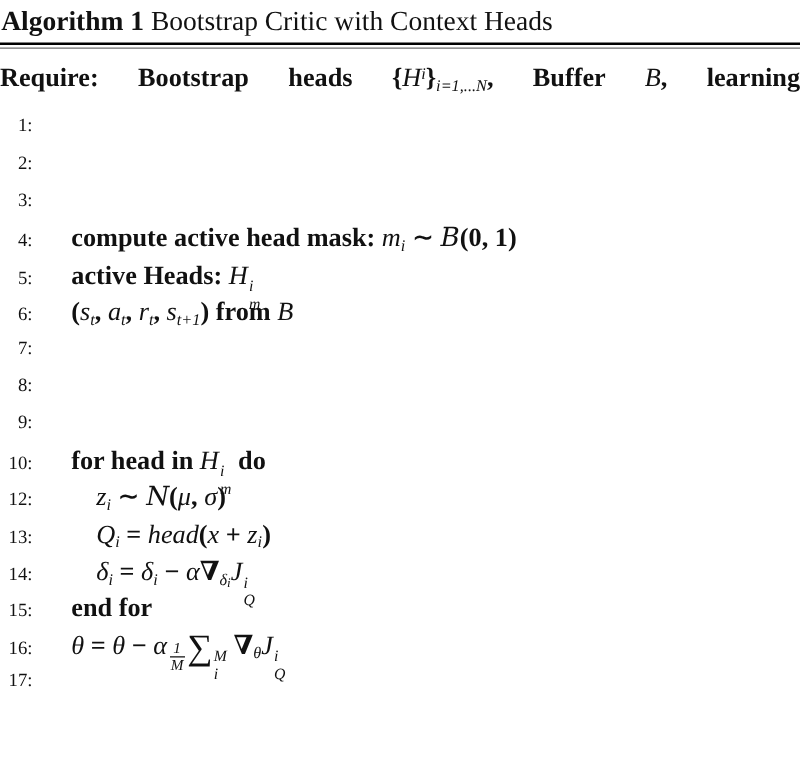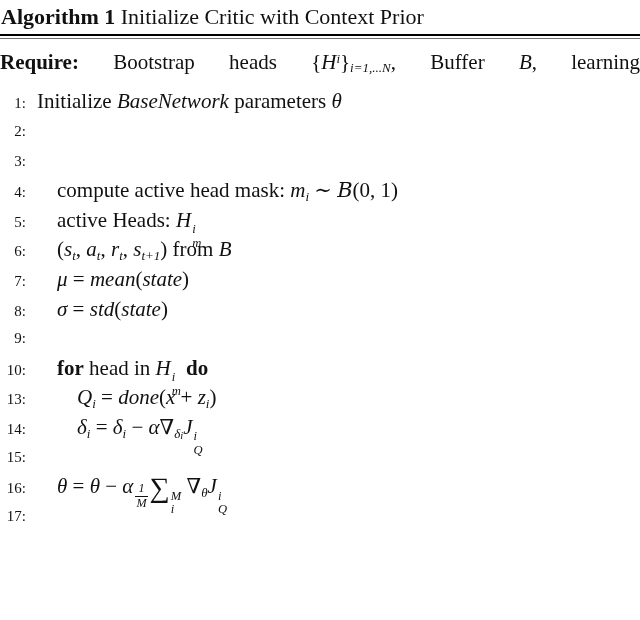--- a/index.html
+++ b/index.html
@@ -16,50 +16,49 @@
   .req-line{min-height:30px;}
   .req-line.justify{text-align:justify;text-align-last:justify;}
   .req-line.cont{padding-left:37px;}
   .body-lines{font-size:21px;}
   .line{display:flex;align-items:baseline;height:29.6px;line-height:29.6px;}
   .num{flex:none;width:26px;text-align:right;padding-right:11px;font-size:15px;color:#111;}
   .content{white-space:pre-wrap;}
   .ind0{margin-left:0;}
   .ind1{margin-left:20px;}
   .ind2{margin-left:40px;}
-  .rm{font-style:normal;}
+  .rm{font-style:normal;font-weight:bold;}
   .it{font-style:italic;}
   .bf{font-weight:bold;}
   .cal{font-style:italic;font-family:"DejaVu Serif",serif;}
   .sub{font-size:0.62em;vertical-align:-0.28em;letter-spacing:0;}
   .sub2{font-size:0.5em;vertical-align:-0.5em;}
   .sup{font-size:0.62em;vertical-align:0.45em;}
   .sum{font-size:1.35em;vertical-align:-0.14em;line-height:1;}
   .stack{display:inline-flex;flex-direction:column;align-items:flex-start;
          font-size:0.6em;line-height:1.08;vertical-align:-0.5em;margin-left:1px;}
   .stack span{display:block;}
   .frac{display:inline-flex;flex-direction:column;align-items:center;
         font-size:0.58em;line-height:1.12;vertical-align:0.08em;margin:0 2px;}
   .frac .den{border-top:1.5px solid #111;padding:0 1px;}
 </style>
 </head>
 <body>
 
 <div class="algo">
   <div class="title">
-    <span class="bf">Algorithm 1</span><span> Initialize Critic with Context Prior</span>
+    <span class="bf">Algorithm 1</span><span> Bootstrap Critic with Context Heads</span>
   </div>
   <div class="double-rule"></div>
   <div class="require">
       <div class="req-line justify"><span class="bf">Require:</span><span class="rm"> Bootstrap heads </span><span class="rm">{</span><span class="it">H</span><span class="it sup">i</span><span class="rm">}</span><span class="it sub">i=1,...N</span><span class="rm">, Buffer </span><span class="it">B</span><span class="rm">, learning</span></div>
     </div>
   <div class="body-lines">
       <div class="line">
         <span class="num">1:</span>
-        <span class="content ind0"><span class="rm">Initialize </span><span class="it">BaseNetwork</span><span class="rm"> parameters </span><span class="it">θ</span></span>
       </div>
       <div class="line">
         <span class="num">2:</span>
       </div>
       <div class="line">
         <span class="num">3:</span>
       </div>
       <div class="line">
         <span class="num">4:</span>
         <span class="content ind1"><span class="rm">compute active head mask: </span><span class="it">m</span><span class="it sub">i</span><span class="rm"> ∼ </span><span class="cal">B</span><span class="rm">(0, 1)</span></span>
@@ -67,43 +66,46 @@
       <div class="line">
         <span class="num">5:</span>
         <span class="content ind1"><span class="rm">active Heads: </span><span class="it">H</span><span class="stack it"><span>i</span><span>m</span></span></span>
       </div>
       <div class="line">
         <span class="num">6:</span>
         <span class="content ind1"><span class="rm">(</span><span class="it">s</span><span class="it sub">t</span><span class="rm">, </span><span class="it">a</span><span class="it sub">t</span><span class="rm">, </span><span class="it">r</span><span class="it sub">t</span><span class="rm">, </span><span class="it">s</span><span class="it sub">t+1</span><span class="rm">) from </span><span class="it">B</span></span>
       </div>
       <div class="line">
         <span class="num">7:</span>
-        <span class="content ind1"><span class="it">μ</span><span class="rm"> = </span><span class="it">mean</span><span class="rm">(</span><span class="it">state</span><span class="rm">)</span></span>
       </div>
       <div class="line">
         <span class="num">8:</span>
-        <span class="content ind1"><span class="it">σ</span><span class="rm"> = </span><span class="it">std</span><span class="rm">(</span><span class="it">state</span><span class="rm">)</span></span>
       </div>
       <div class="line">
         <span class="num">9:</span>
       </div>
       <div class="line">
         <span class="num">10:</span>
         <span class="content ind1"><span class="bf">for</span><span class="rm"> head in </span><span class="it">H</span><span class="stack it"><span>i</span><span>m</span></span><span class="rm"> </span><span class="bf">do</span></span>
       </div>
       <div class="line">
+        <span class="num">12:</span>
+        <span class="content ind2"><span class="it">z</span><span class="it sub">i</span><span class="rm"> ∼ </span><span class="cal">N</span><span class="rm">(</span><span class="it">μ</span><span class="rm">, </span><span class="it">σ</span><span class="rm">)</span></span>
+      </div>
+      <div class="line">
         <span class="num">13:</span>
-        <span class="content ind2"><span class="it">Q</span><span class="it sub">i</span><span class="rm"> = </span><span class="it">done</span><span class="rm">(</span><span class="it">x</span><span class="rm"> + </span><span class="it">z</span><span class="it sub">i</span><span class="rm">)</span></span>
+        <span class="content ind2"><span class="it">Q</span><span class="it sub">i</span><span class="rm"> = </span><span class="it">head</span><span class="rm">(</span><span class="it">x</span><span class="rm"> + </span><span class="it">z</span><span class="it sub">i</span><span class="rm">)</span></span>
       </div>
       <div class="line">
         <span class="num">14:</span>
         <span class="content ind2"><span class="it">δ</span><span class="it sub">i</span><span class="rm"> = </span><span class="it">δ</span><span class="it sub">i</span><span class="rm"> − </span><span class="it">α</span><span class="rm">∇</span><span class="it sub">δ</span><span class="it sub2">i</span><span class="it">J</span><span class="stack it"><span>i</span><span>Q</span></span></span>
       </div>
       <div class="line">
         <span class="num">15:</span>
+        <span class="content ind1"><span class="bf">end for</span></span>
       </div>
       <div class="line">
         <span class="num">16:</span>
         <span class="content ind1"><span class="it">θ</span><span class="rm"> = </span><span class="it">θ</span><span class="rm"> − </span><span class="it">α</span><span class="frac it"><span>1</span><span class="den">M</span></span><span class="sum">∑</span><span class="stack it"><span>M</span><span>i</span></span><span class="rm"> ∇</span><span class="it sub">θ</span><span class="it">J</span><span class="stack it"><span>i</span><span>Q</span></span></span>
       </div>
       <div class="line">
         <span class="num">17:</span>
       </div>
     </div>
 

